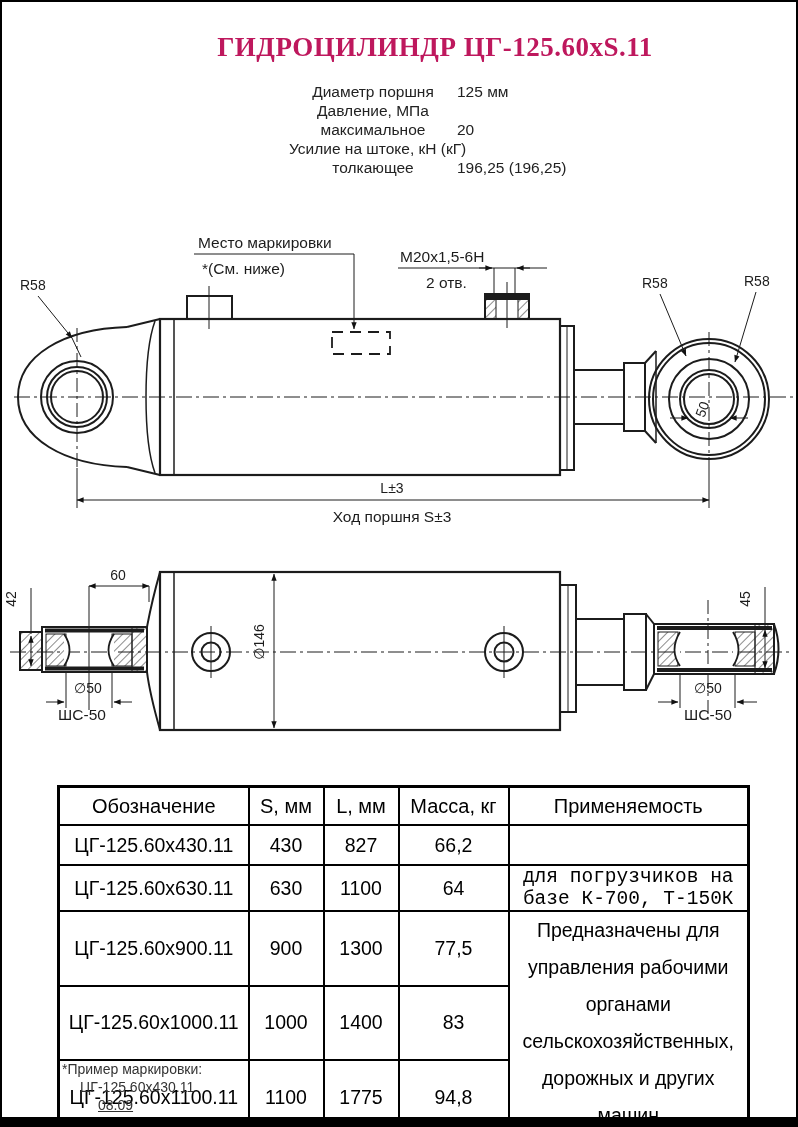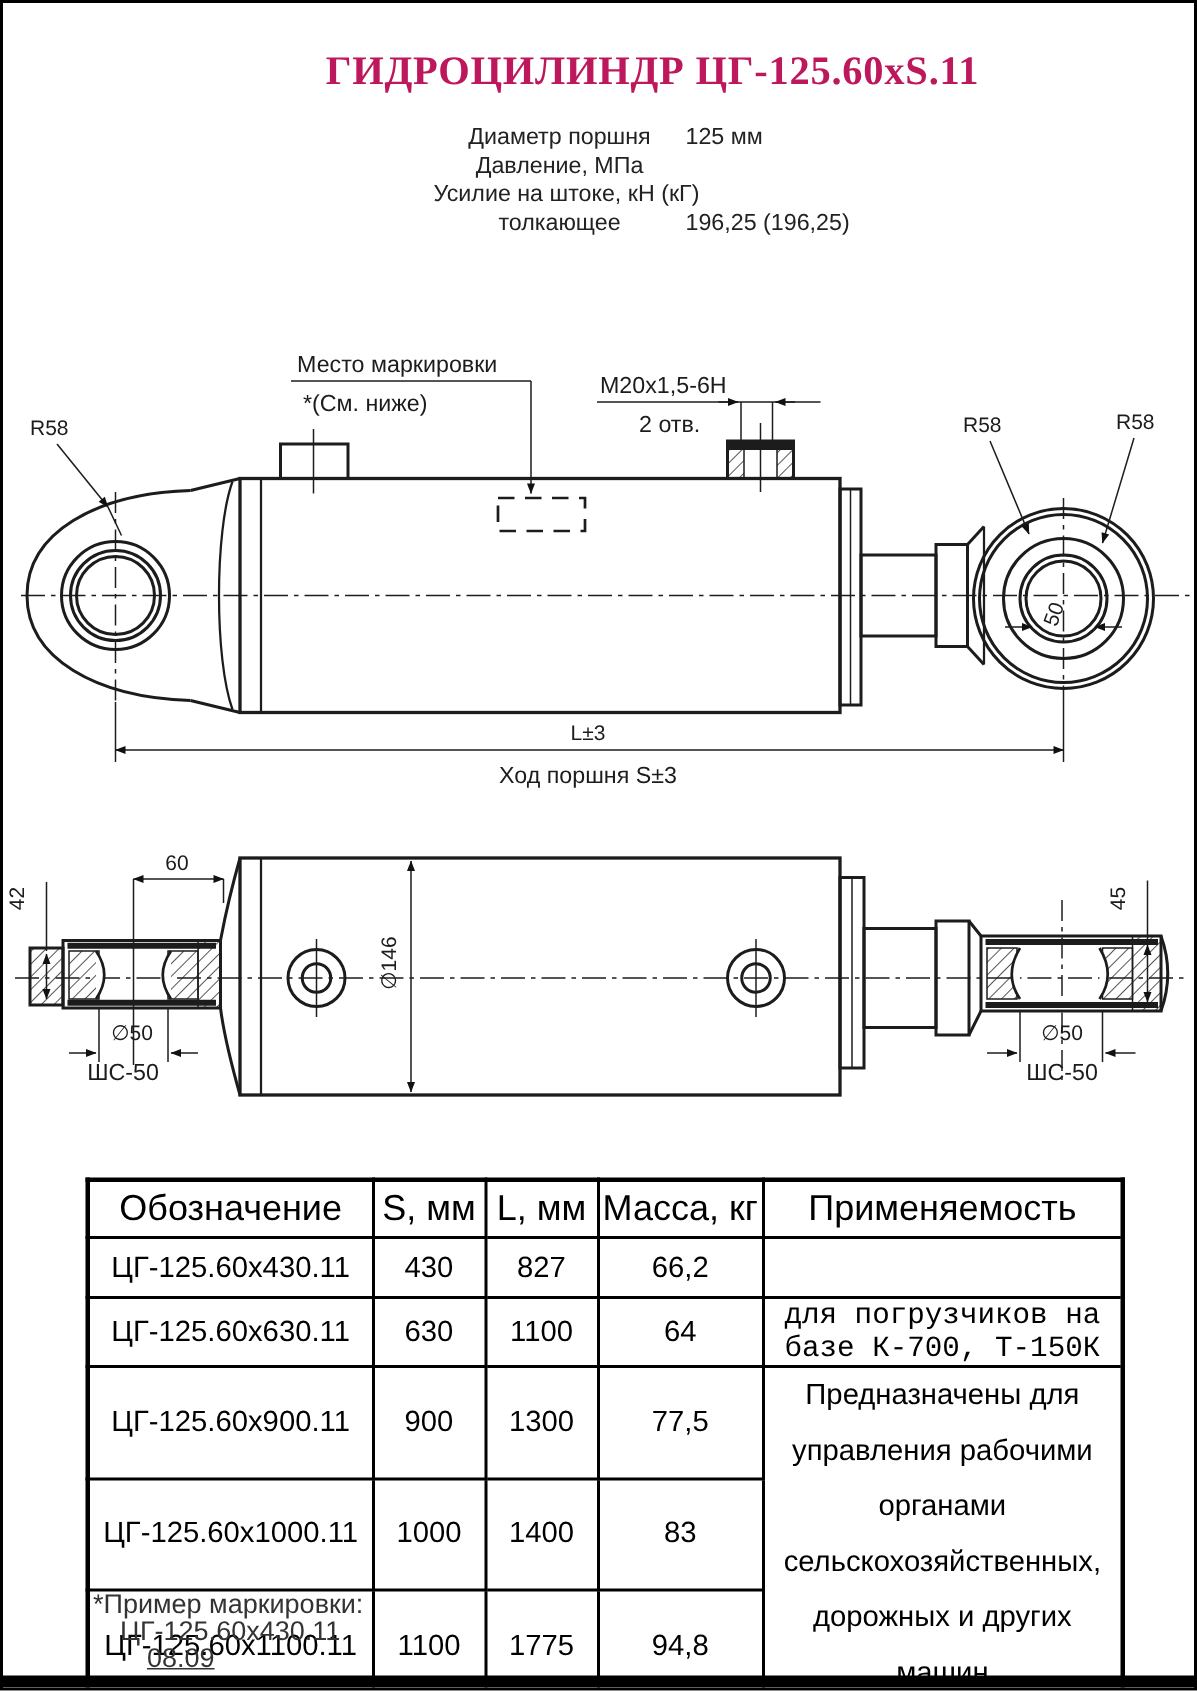--- a/index.html
+++ b/index.html
@@ -25,45 +25,49 @@
   .dwg{position:absolute; left:0;}
   table.spec-table{
     position:absolute; left:55px; top:783px; width:690px;
     border-collapse:collapse; table-layout:fixed;
     border:3px solid #000;
   }
   table.spec-table td, table.spec-table th{
     border:2px solid #000; padding:0; font-weight:normal; color:#000;
     overflow:hidden;
   }
-  table.spec-table th{height:36px; font-size:24px;}
+  table.spec-table th{height:36px; font-size:20px;}
   table.spec-table td{height:38px; font-size:19.5px; text-align:center;}
   td.name-cell{text-align:left; padding-left:7px;}
   td.app-cell{font-size:10.5px; text-align:left; padding-left:4px; font-weight:bold;font-family:Liberation Mono, monospace;}
   td.app-merged{font-size:9.5px; text-align:left; padding:0 3px; font-weight:bold; line-height:1.9; vertical-align:middle;}
-  .footer{position:absolute; left:60px; top:1058px; font-size:18px; color:#333; line-height:18px;}
+  .footer{position:absolute; left:60px; top:1058px; font-size:14px; color:#333; line-height:18px;}
   .footer .f1{margin-left:0;}
   .footer .f2{margin-left:18px;}
   .footer .f3{margin-left:36px;text-decoration:underline;}
 </style>
 </head>
 <body>
 
 <div id="page">
 
   <div class="title">ГИДРОЦИЛИНДР ЦГ-125.60хS.11</div>
 
   <div class="specs">
     <div class="spec-row">
         <span class="spec-label">Диаметр поршня</span>
         <span class="spec-value">125 мм</span>
       </div>
     <div class="spec-row">
         <span class="spec-label">Давление, МПа</span>
         <span class="spec-value"></span>
+      </div>
+    <div class="spec-row">
+        <span class="spec-label">максимальное</span>
+        <span class="spec-value">20</span>
       </div>
     <div class="spec-row">
         <span class="spec-label">Усилие на штоке, кН (кГ)</span>
         <span class="spec-value"></span>
       </div>
     <div class="spec-row">
         <span class="spec-label">толкающее</span>
         <span class="spec-value">196,25 (196,25)</span>
       </div>
   </div>

